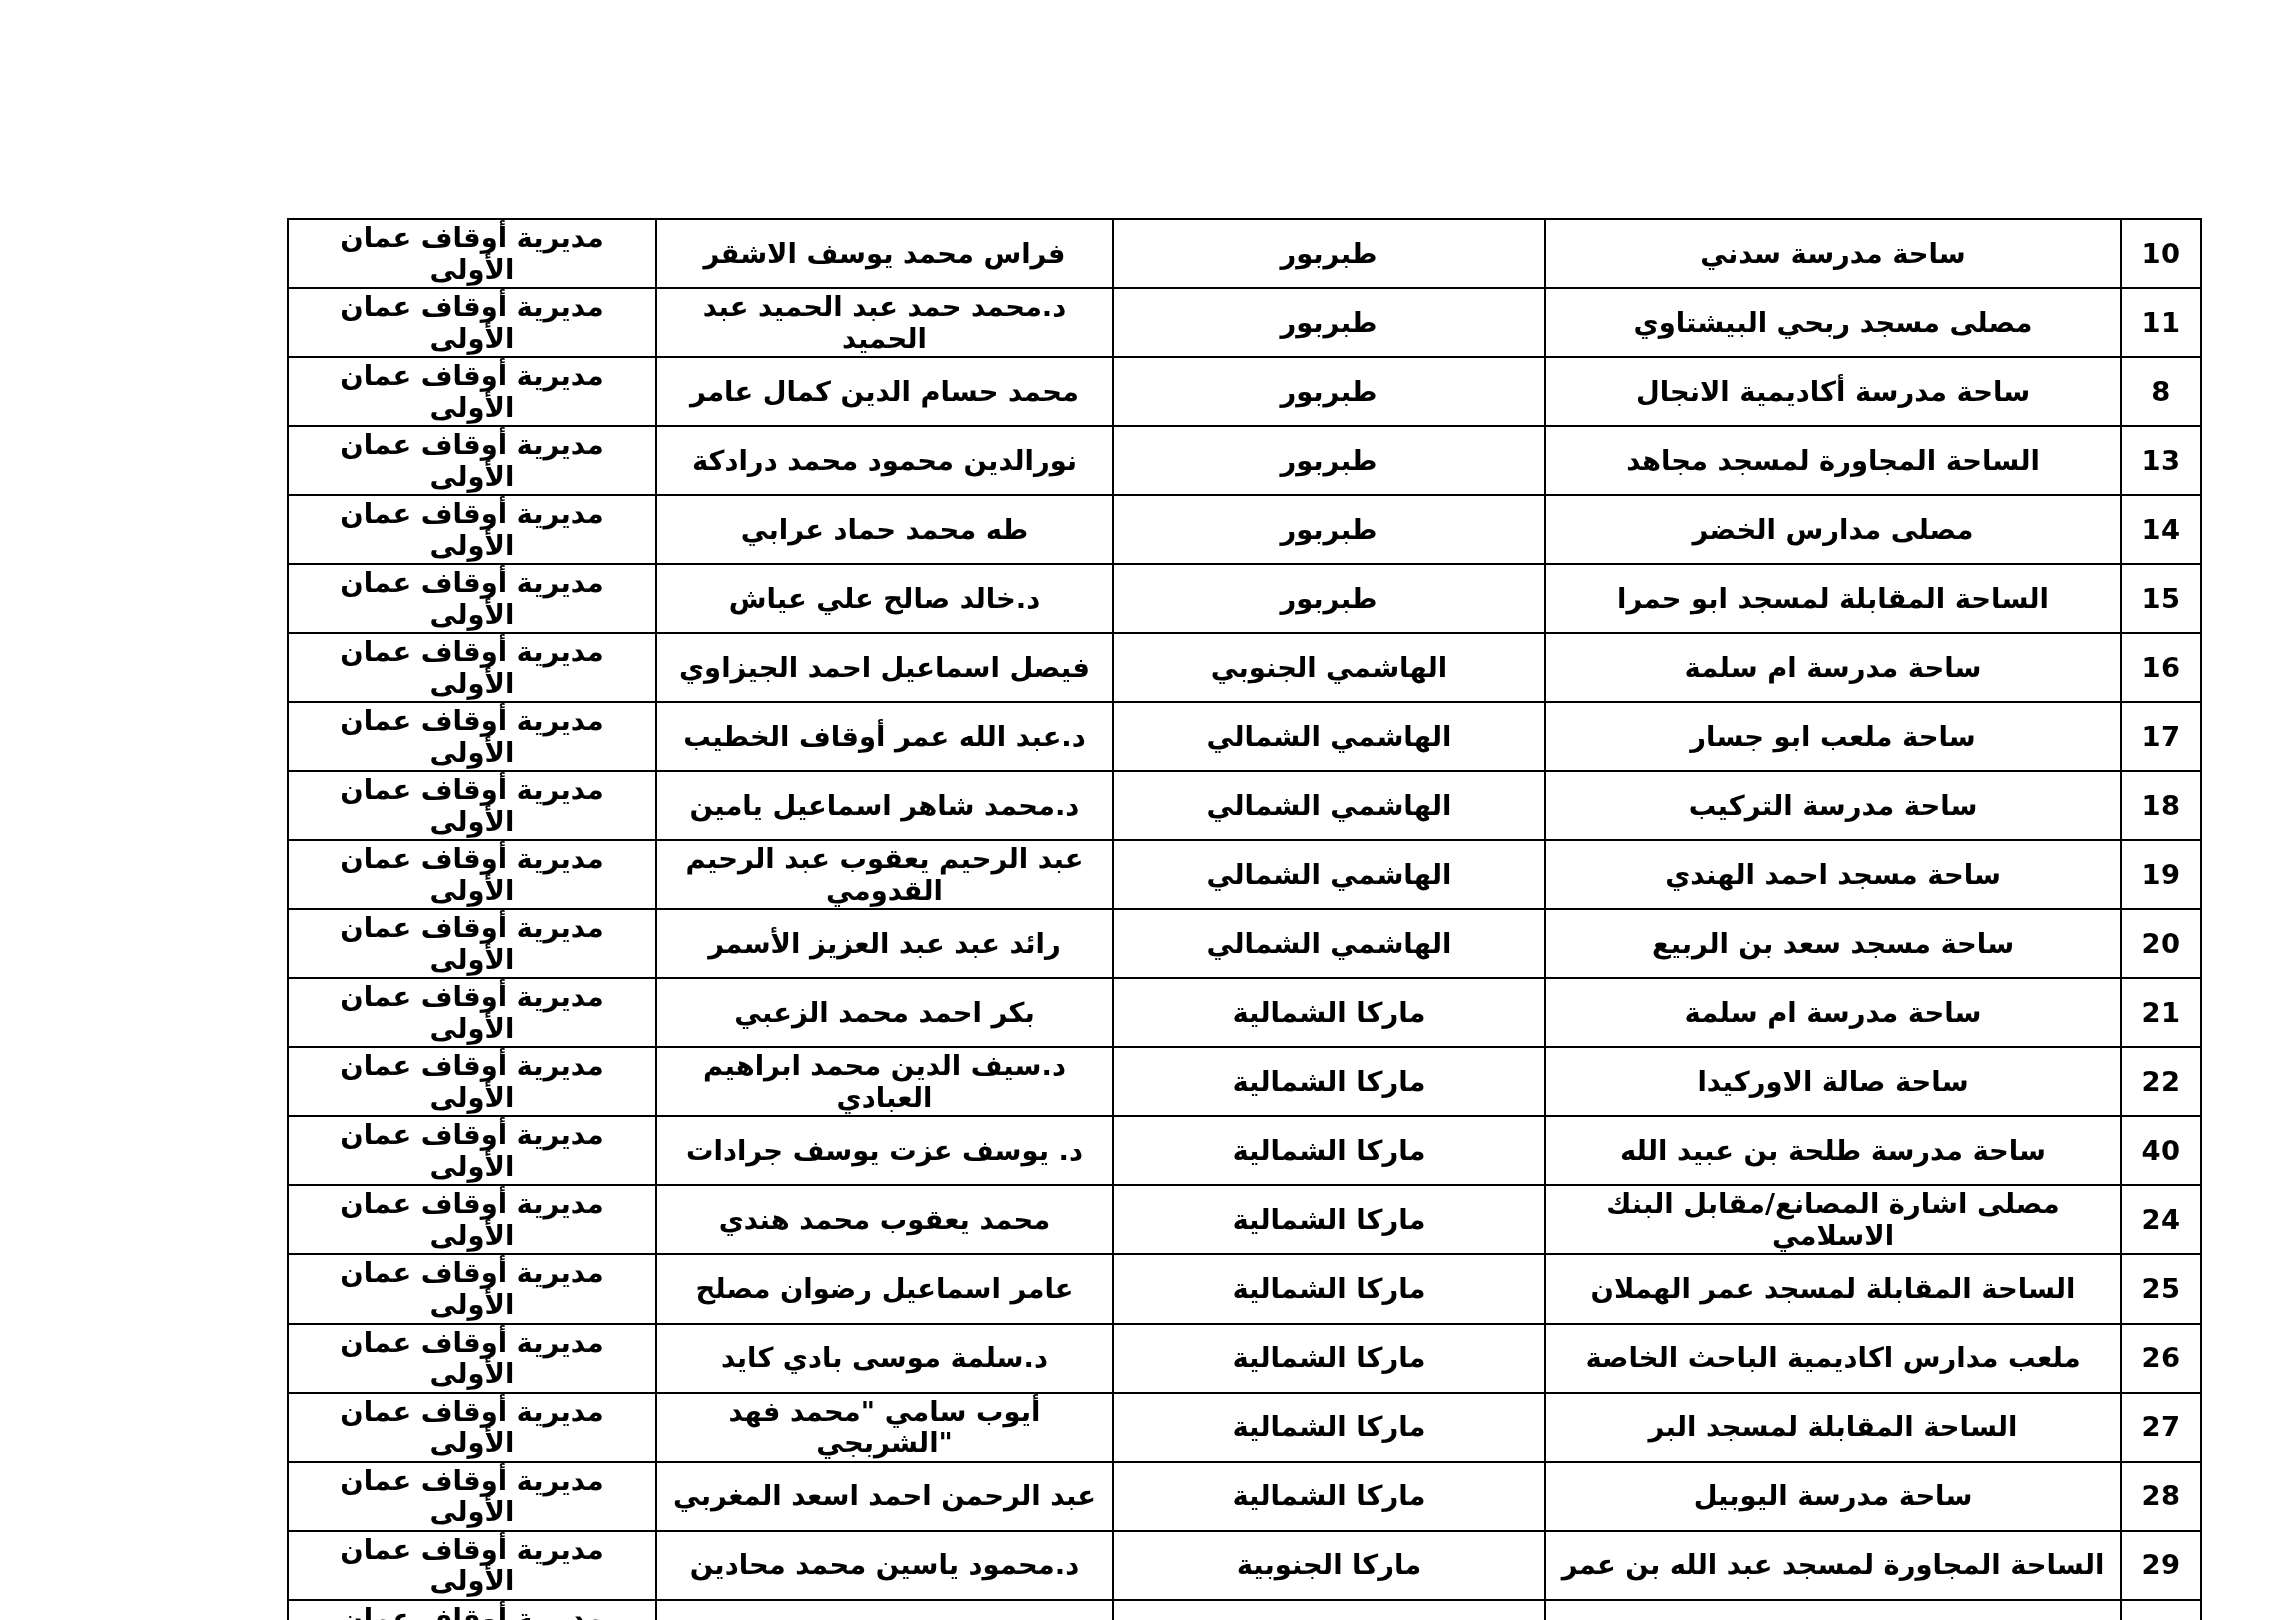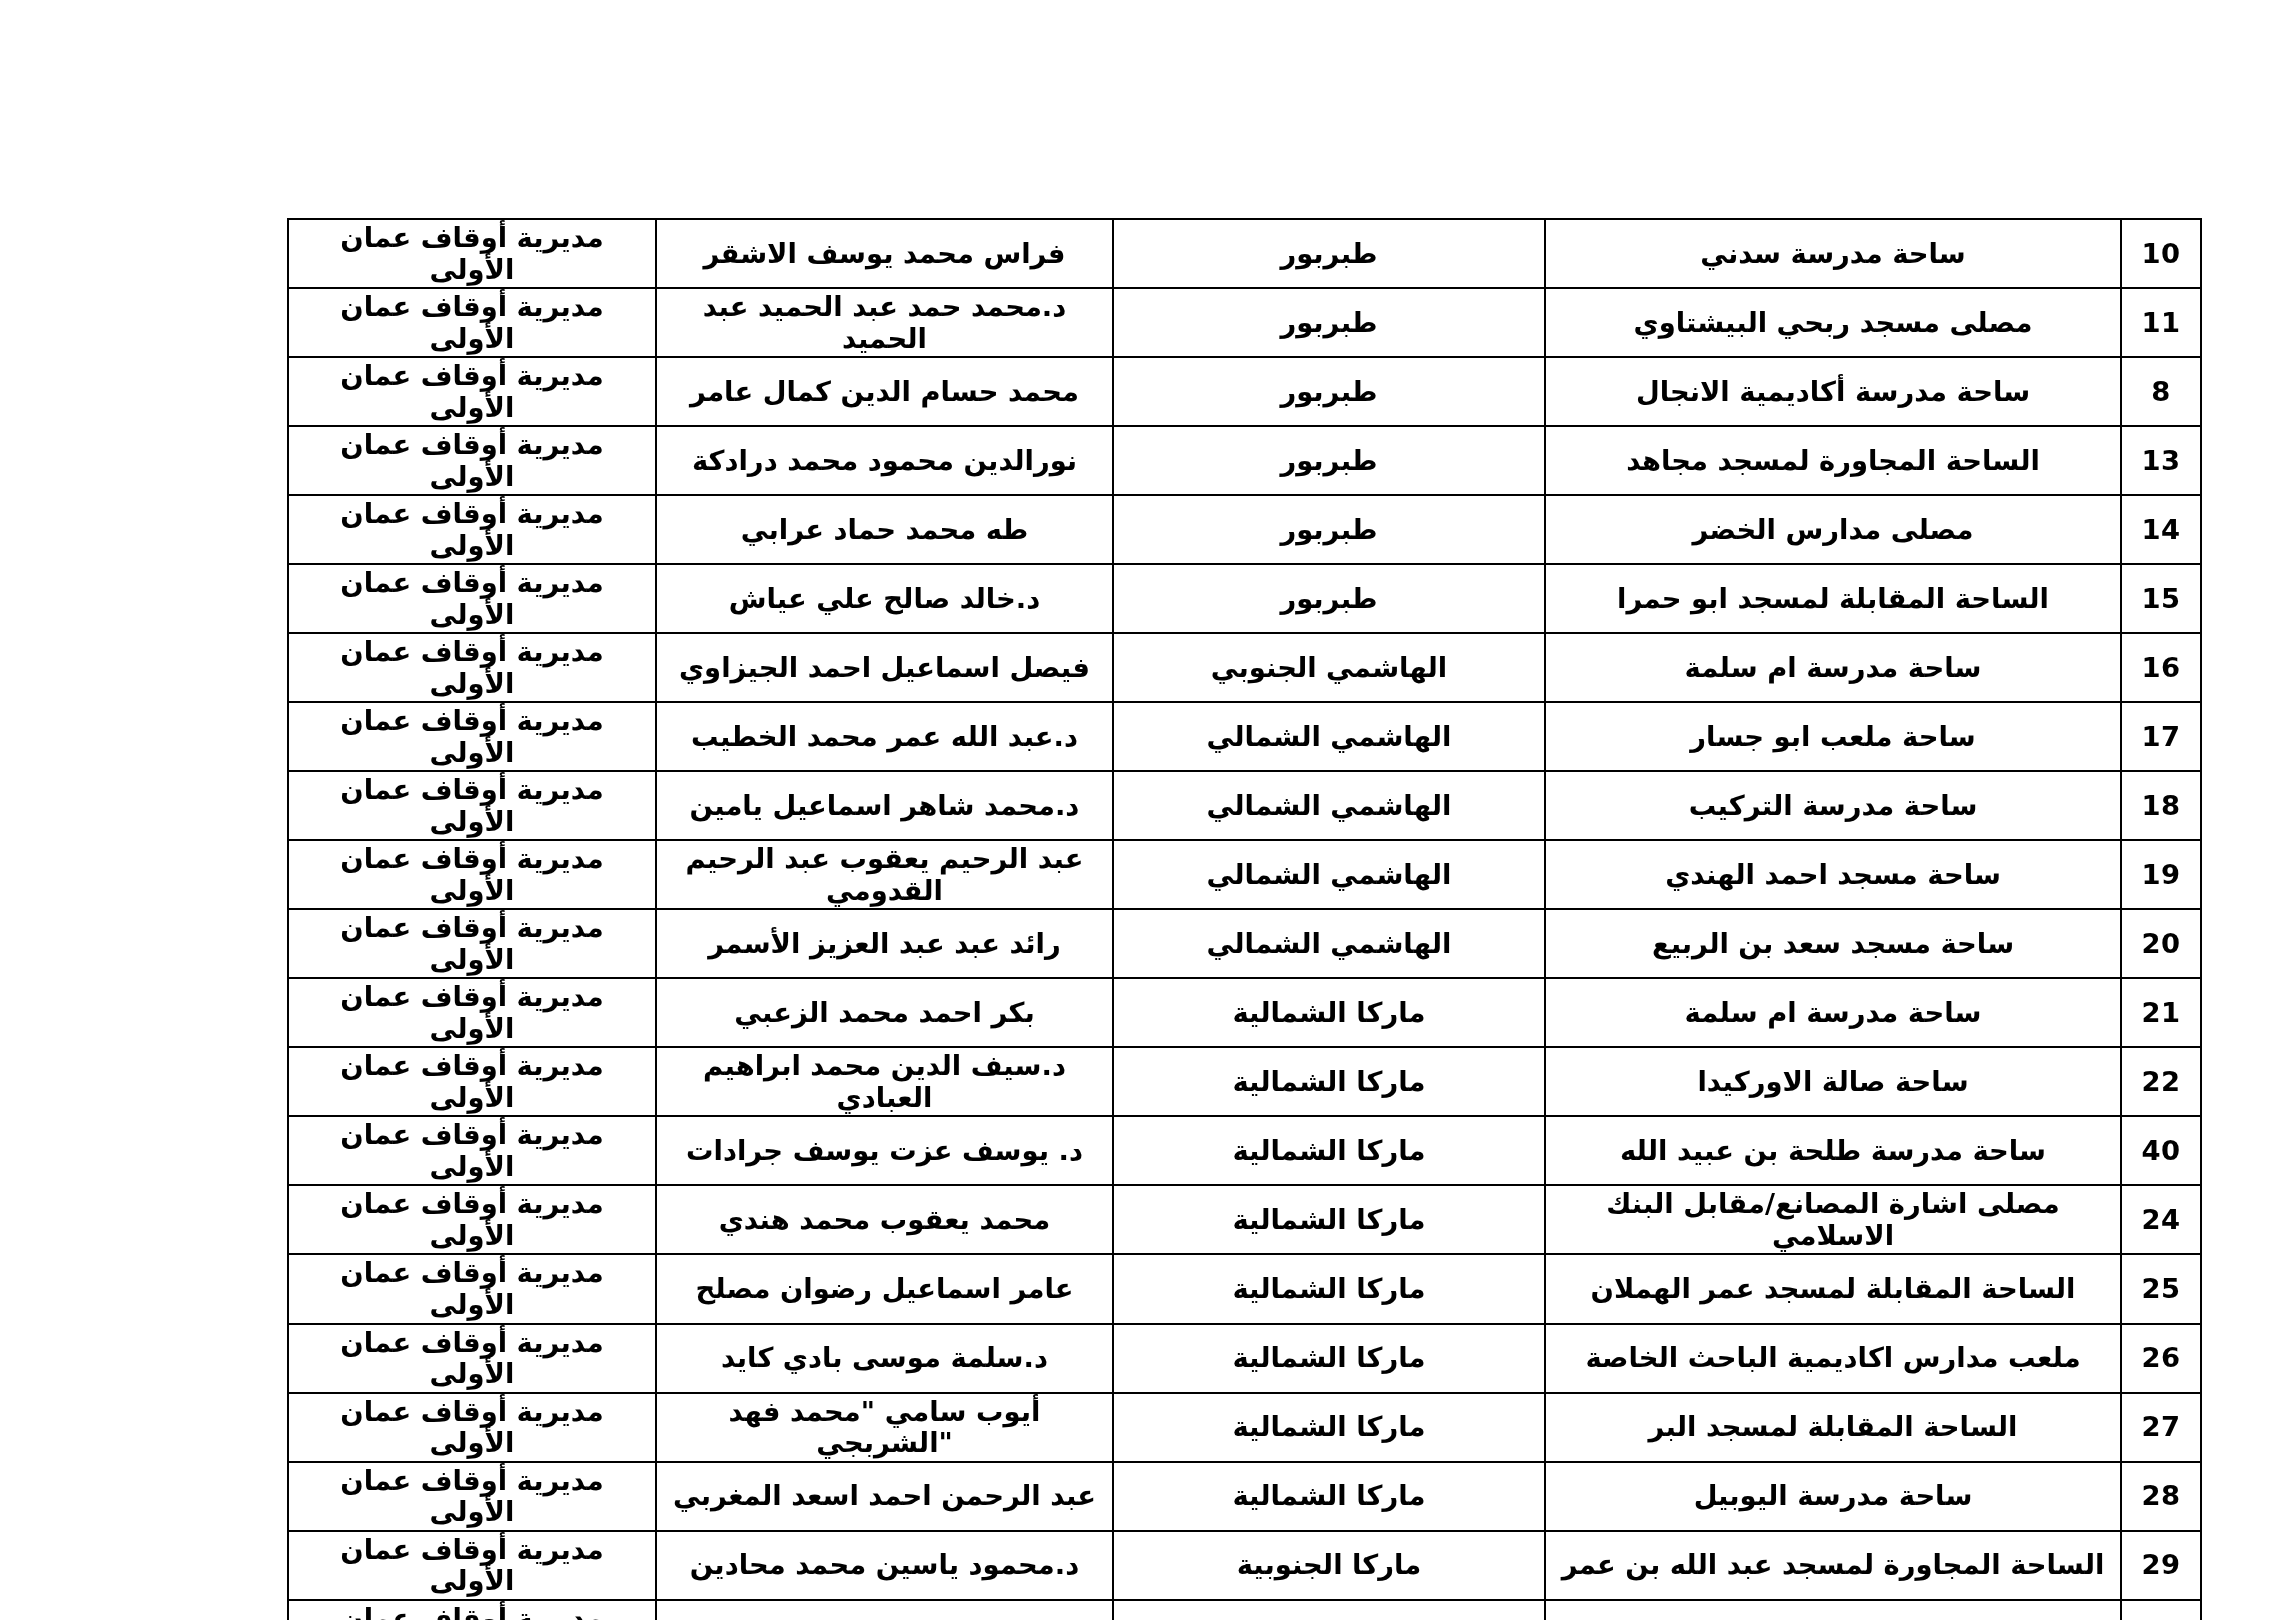--- a/index.html
+++ b/index.html
@@ -116,21 +116,21 @@
             <td class="cell-serial">16</td>
             <td class="cell-site">ساحة مدرسة ام سلمة</td>
             <td class="cell-district">الهاشمي الجنوبي</td>
             <td class="cell-person">فيصل اسماعيل احمد الجيزاوي</td>
             <td class="cell-directorate">مديرية أوقاف عمان الأولى</td>
           </tr>
           <tr>
             <td class="cell-serial">17</td>
             <td class="cell-site">ساحة ملعب ابو جسار</td>
             <td class="cell-district">الهاشمي الشمالي</td>
-            <td class="cell-person">د.عبد الله عمر محمد الخطيب</td>
+            <td class="cell-person">د.عبد الله عمر أوقاف الخطيب</td>
             <td class="cell-directorate">مديرية أوقاف عمان الأولى</td>
           </tr>
           <tr>
             <td class="cell-serial">18</td>
             <td class="cell-site">ساحة مدرسة التركيب</td>
             <td class="cell-district">الهاشمي الشمالي</td>
             <td class="cell-person">د.محمد شاهر اسماعيل يامين</td>
             <td class="cell-directorate">مديرية أوقاف عمان الأولى</td>
           </tr>
           <tr>

